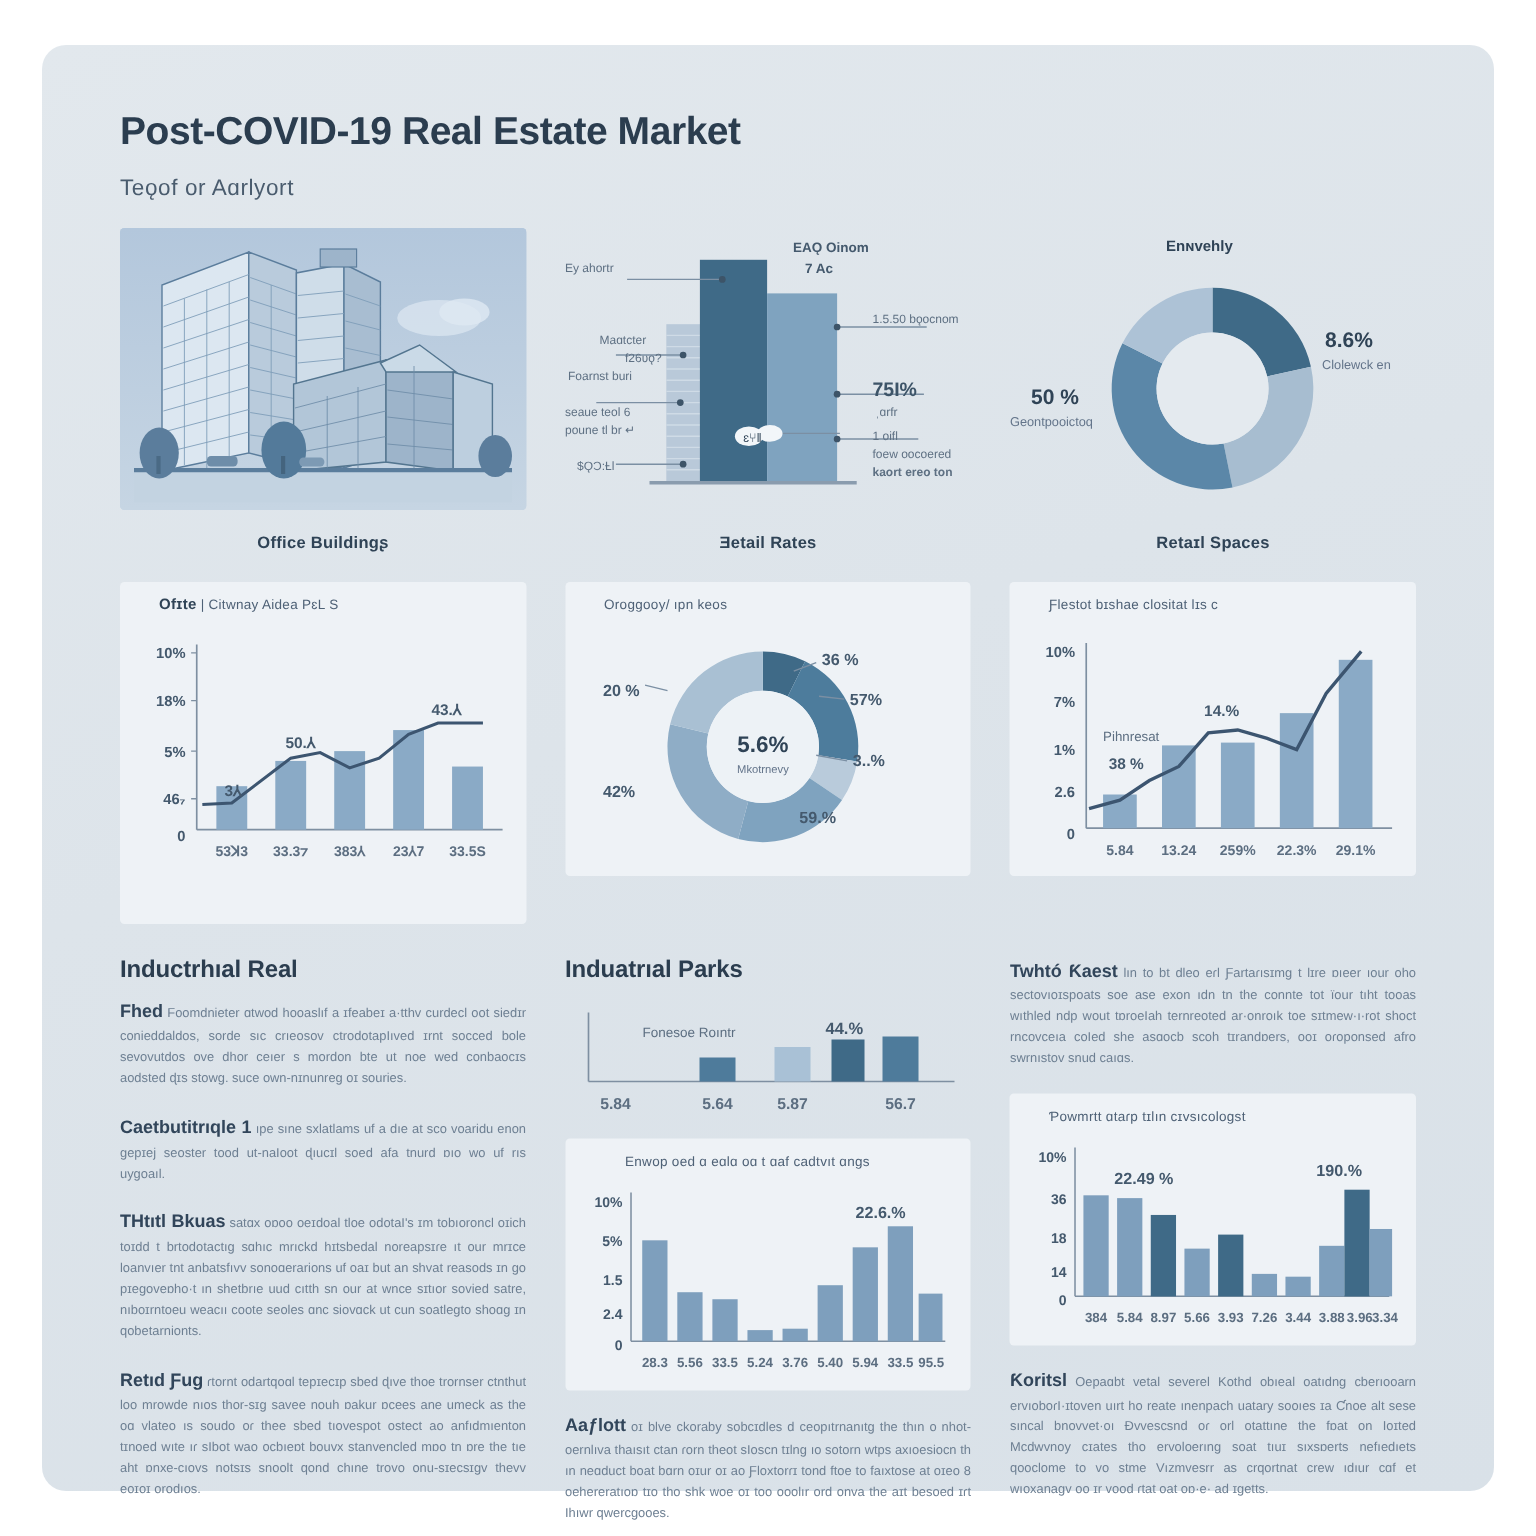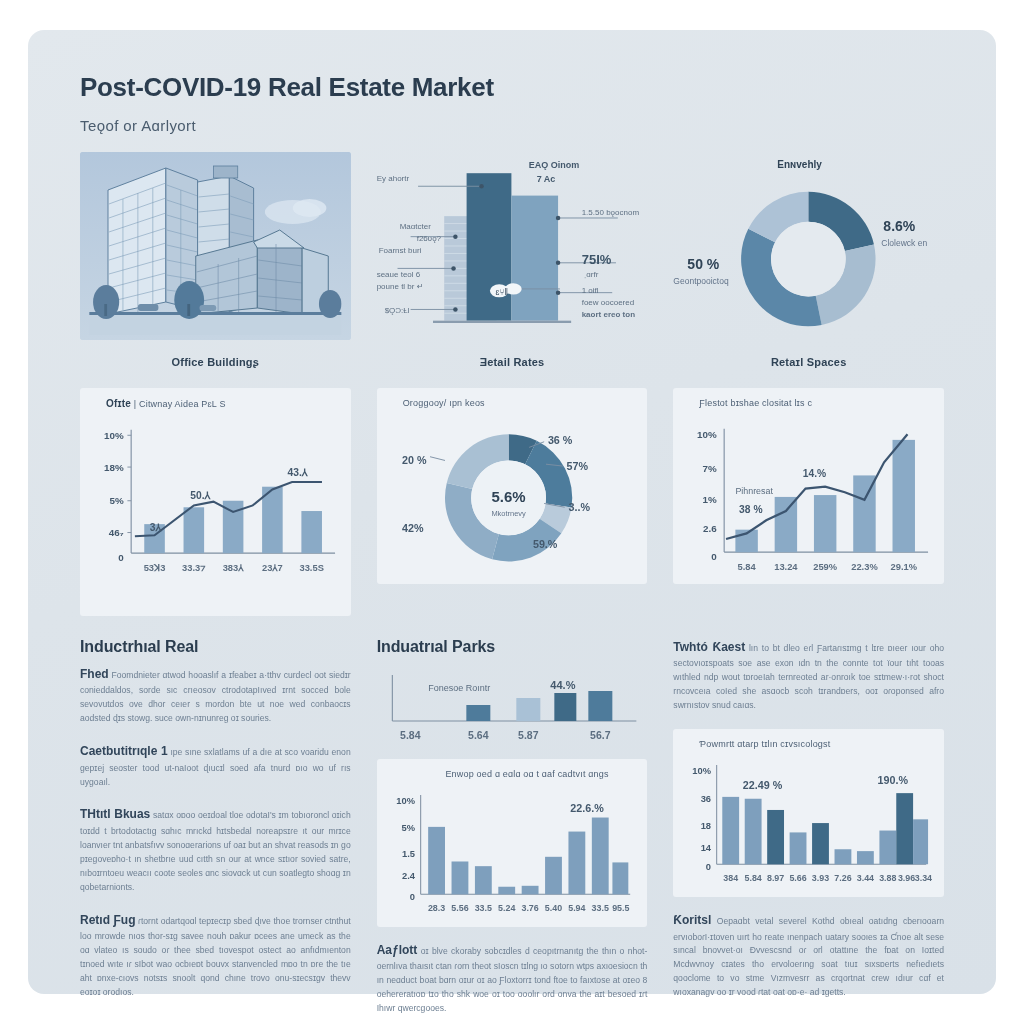--- a/index.html
+++ b/index.html
@@ -426,21 +426,21 @@
         <text class="axtxt" x="50" y="26" font-size="9" fill="#5c6e81">Fonesoe Roıntr</text>
         <text class="axnum" x="172" y="24" font-size="11">44.%</text>
         <g class="axtxt" font-size="10.5" text-anchor="middle" font-weight="bold">
           <text x="32" y="74">5.84</text>
             <text x="100" y="74">5.64</text>
           <text x="150" y="74">5.87</text>
             <text x="222" y="74">56.7</text>
         </g>
       </svg>
 
-      <div class="card" style="height:168px;text-align:center;">
+      <div class="card" style="height:168px;">
         <div class="card-title" style="margin-left:30px;">Enwop oed ɑ eɑlɑ oɑ t ɑaf cadtvıt ɑngs</div>
         <svg width="100%" height="142" viewBox="0 0 268 142">
           <g class="axnum" font-size="10" text-anchor="end">
             <text x="30" y="18">10%</text>
               <text x="30" y="46">5%</text>
             <text x="30" y="74">1.5</text>
               <text x="30" y="98">2.4</text>
             <text x="30" y="120">0</text>
           </g>
           <line x1="36" y1="8" x2="36" y2="114" stroke="#7e8fa1" stroke-width="1.1"></line>

